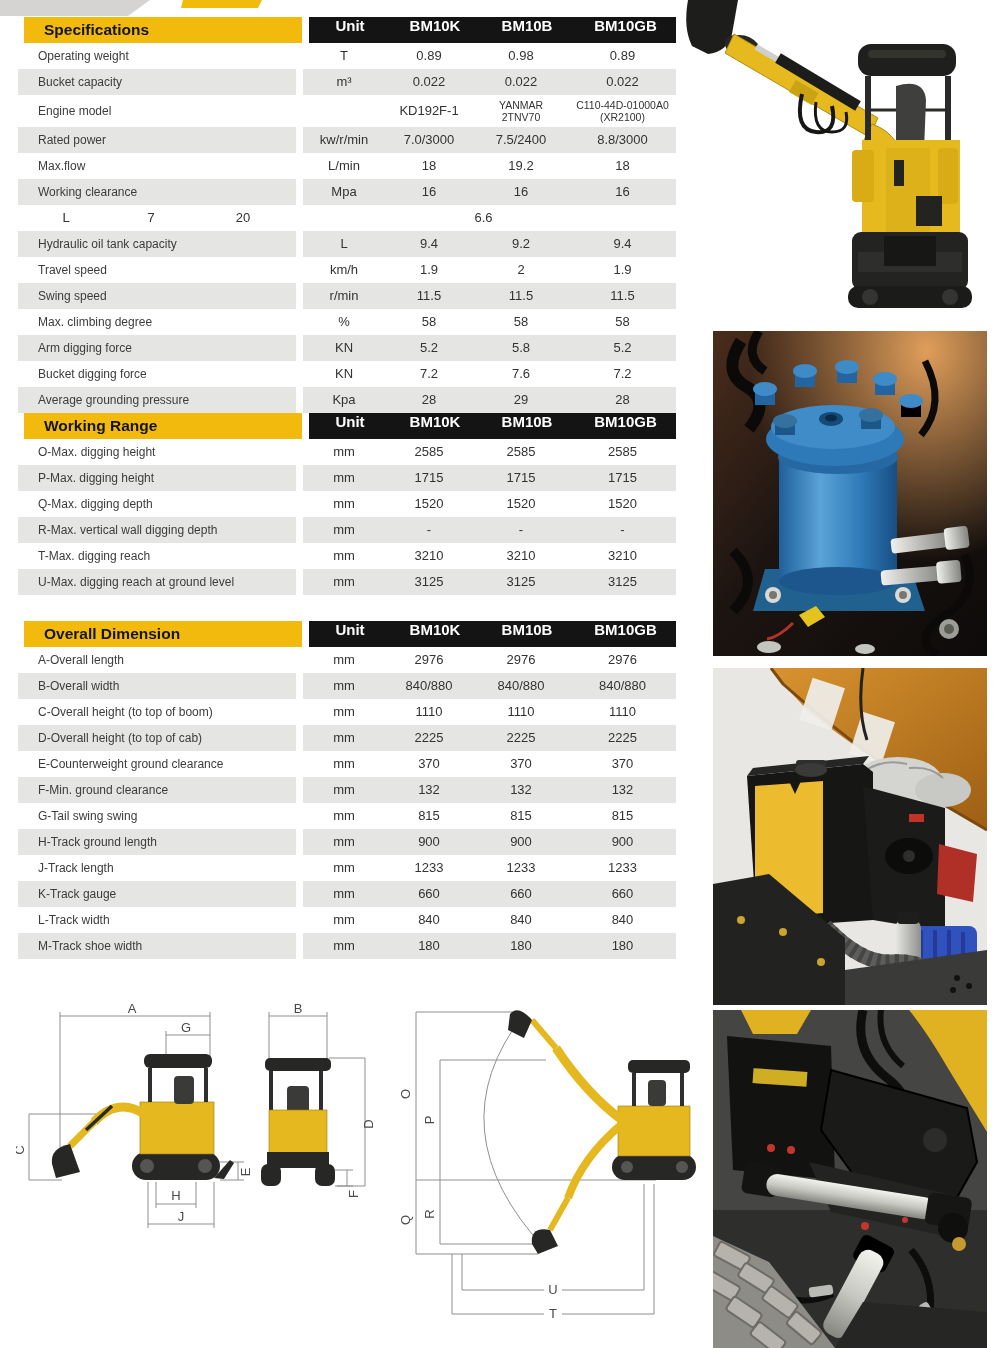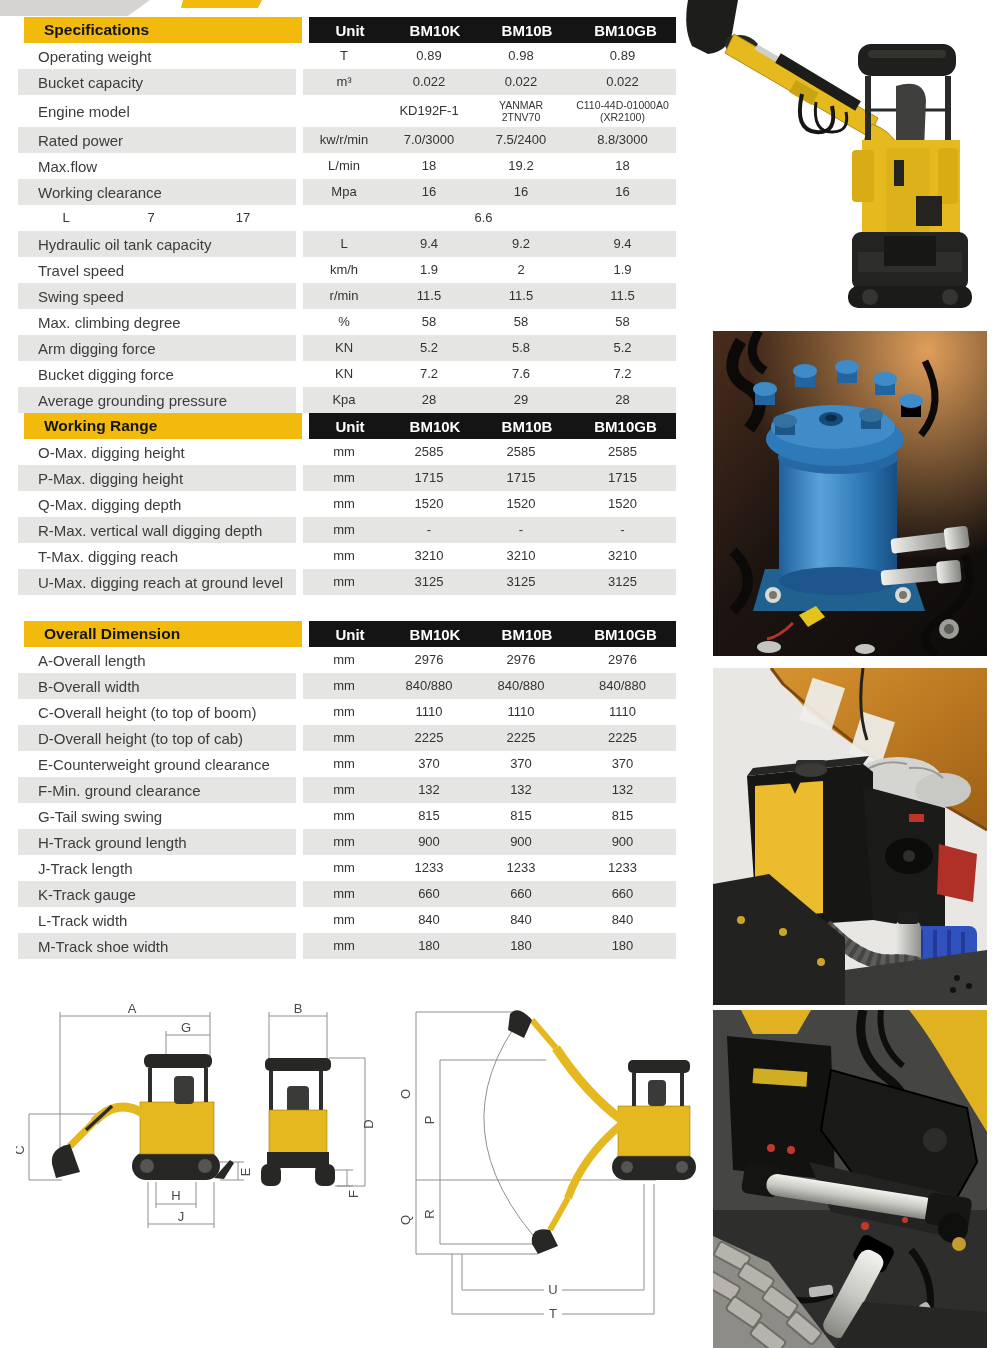--- a/index.html
+++ b/index.html
@@ -13,31 +13,31 @@
 
   .spec-table { width:658px; }
   .spec-table + .spec-table { }
   .gap-26 { margin-top:26px !important; }
 
   .t-head { display:flex; height:26px;padding-left:6px; }
   .t-title { width:278px; background:#F2BA0D; color:#141414; font-weight:bold; font-size:15.5px;
              display:flex; align-items:center; padding-left:20px; }
   .t-gap { width:7px; background:#fff; }
   .t-cols { flex:1; background:#141414; color:#fff; font-weight:bold; font-size:15px;
-            display:flex; align-items:center; }
+            display:flex; }
   .c { text-align:center; }
   .cu { width:82px; }
   .c1 { width:88px; }
   .c2 { width:96px; }
   .c3 { flex:1; }
 
   .t-body { width:658px; }
   .t-row { display:flex; min-height:26px; }
   .r-label { width:278px; display:flex; align-items:center; padding-left:20px;
-             font-size:15px; color:#3c3c3c; }
+             font-size:12px; color:#3c3c3c; }
   .r-gap { width:7px; background:#fff; }
   .r-data { flex:1; display:flex; align-items:stretch; }
   .cv { display:flex; align-items:center; justify-content:center; text-align:center;
         font-size:13px; color:#333; white-space:pre-line; line-height:1.15; }
   .t-body > .t-row:nth-of-type(even) .r-label,
   .t-body > .t-row:nth-of-type(even) .r-data { background:#E5E5E4; }
   #spec-body > .t-row:nth-of-type(3) { min-height:32px; }
   #spec-body > .t-row:nth-of-type(3) .c2,
   #spec-body > .t-row:nth-of-type(3) .c3 { font-size:10.5px; }
 
@@ -146,21 +146,21 @@
               <div class="cv c2">16</div>
               <div class="cv c3">16</div>
             </div>
           </div>
 
           <div class="t-row">
             <div class="r-gap"></div>
             <div class="r-data">
               <div class="cv cu">L</div>
               <div class="cv c1">7</div>
-              <div class="cv c2">17</div>
+              <div class="cv c2">20</div>
               <div class="cv c3">6.6</div>
             </div>
           </div>
 
           <div class="t-row">
             <div class="r-label">Hydraulic oil tank capacity</div>
             <div class="r-gap"></div>
             <div class="r-data">
               <div class="cv cu">L</div>
               <div class="cv c1">9.4</div>

